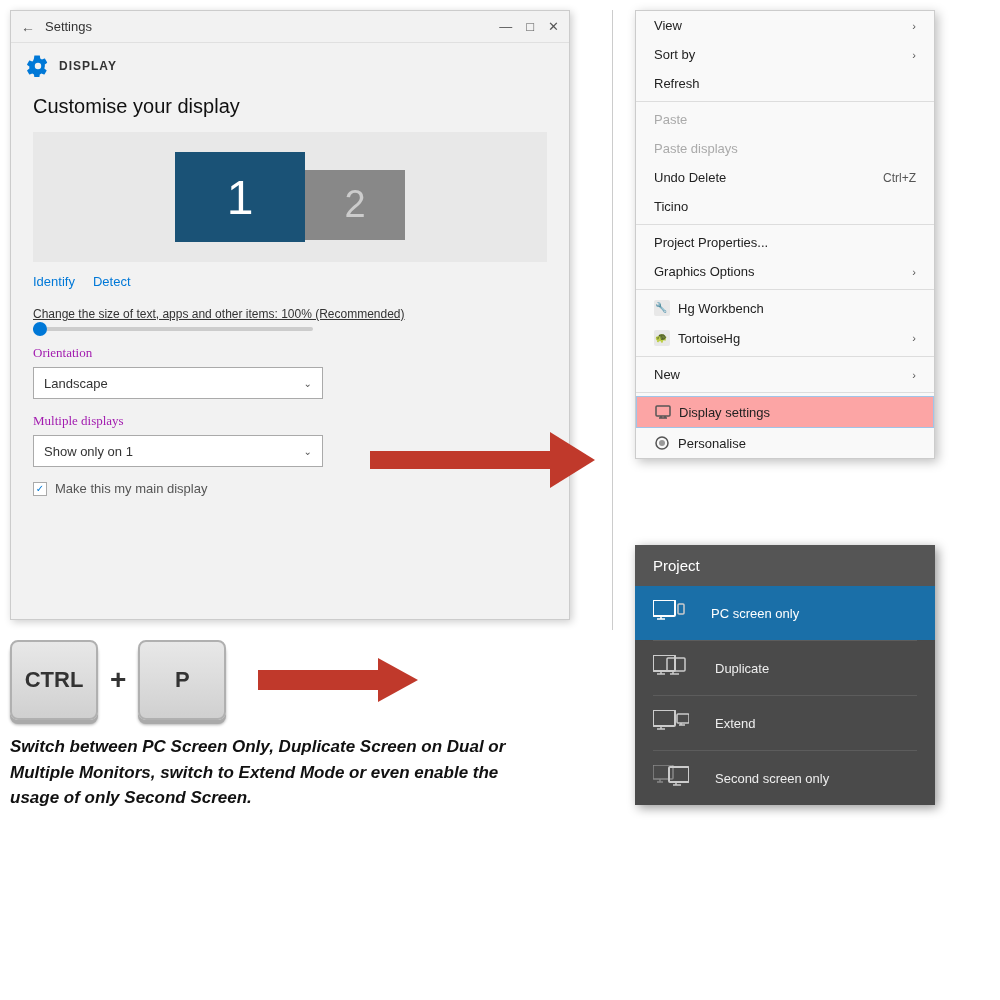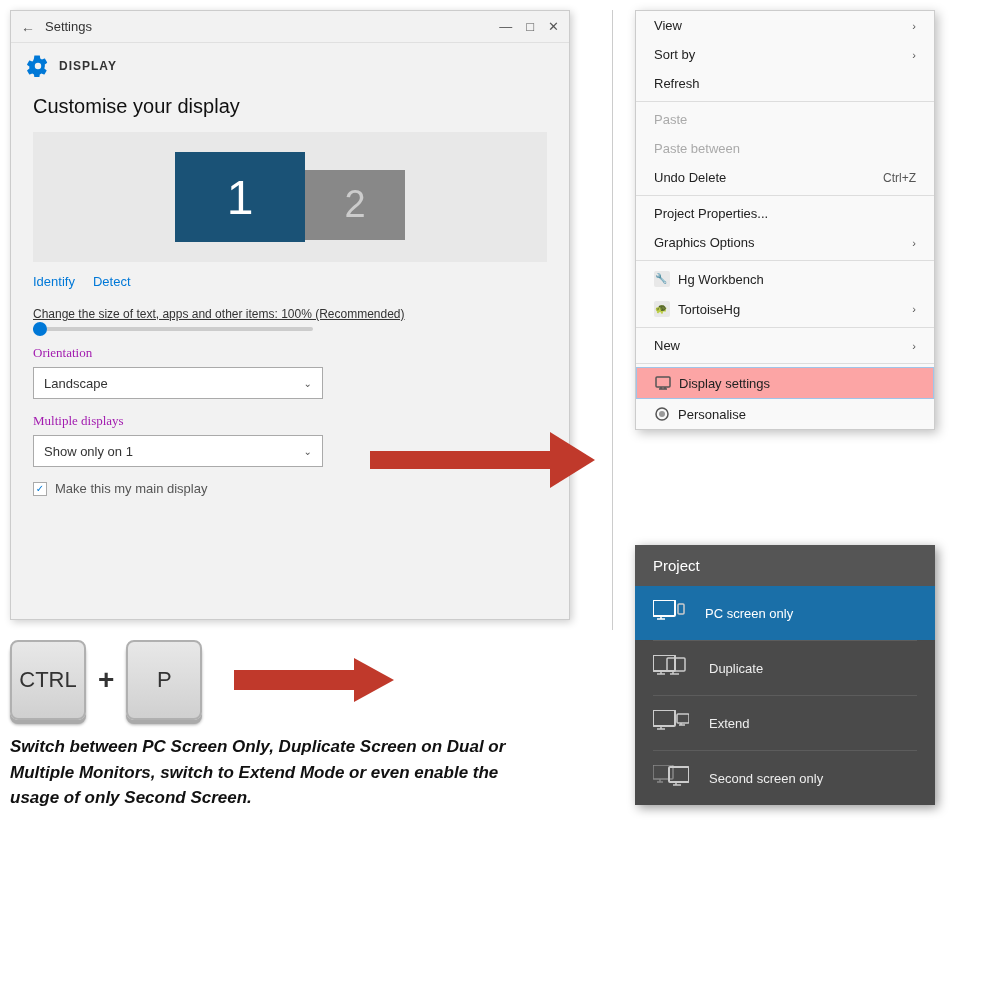--- a/index.html
+++ b/index.html
@@ -252,31 +252,31 @@
       align-items: flex-start;
       padding: 10px 0;
     }
     .keys-row {
       display: flex;
       align-items: center;
       gap: 12px;
       margin-bottom: 14px;
     }
     .key-cap {
-      width: 76px;
+      width: 88px;
       height: 80px;
       background: linear-gradient(180deg, #e8e8e8 0%, #d0d0d0 100%);
       border: 2px solid #b0b0b0;
       border-radius: 8px;
       box-shadow: 0 4px 0 #aaa, 0 5px 3px rgba(0,0,0,0.3);
       display: flex;
       align-items: center;
       justify-content: center;
       font-size: 22px;
-      font-weight: 400;
+      font-weight: 700;
       color: #333;
     }
     .plus-sign {
       font-size: 28px;
       font-weight: 700;
       color: #333;
     }
 
     .bottom-text {
       font-size: 17px;
@@ -300,21 +300,21 @@
       background: #555;
       padding: 12px 18px;
       font-size: 15px;
       color: #fff;
       font-weight: 400;
     }
     .project-item {
       display: flex;
       align-items: center;
       padding: 14px 18px;
-      gap: 20px;
+      gap: 26px;
       cursor: pointer;
     }
     .project-item.active { background: #1a6fa8; }
     .project-item-label {
       font-size: 13px;
       color: #eee;
     }
     .project-item.active .project-item-label { color: #fff; }
     .project-divider {
       height: 1px;
@@ -439,28 +439,33 @@
       </div>
   </div>
   <div class="menu-separator"></div>
   <div class="menu-item disabled">
     <div class="menu-item-left">
         <span>Paste</span>
       </div>
   </div>
   <div class="menu-item disabled">
     <div class="menu-item-left">
-        <span>Paste between</span>
+        <span>Paste displays</span>
       </div>
   </div>
   <div class="menu-item">
     <div class="menu-item-left">
         <span>Undo Delete</span>
       </div>
     <span class="menu-shortcut">Ctrl+Z</span>
+  </div>
+  <div class="menu-item">
+    <div class="menu-item-left">
+        <span>Ticino</span>
+      </div>
   </div>
   <div class="menu-separator"></div>
   <div class="menu-item">
     <div class="menu-item-left">
         <span>Project Properties...</span>
       </div>
   </div>
   <div class="menu-item">
     <div class="menu-item-left">
         <span>Graphics Options</span>

